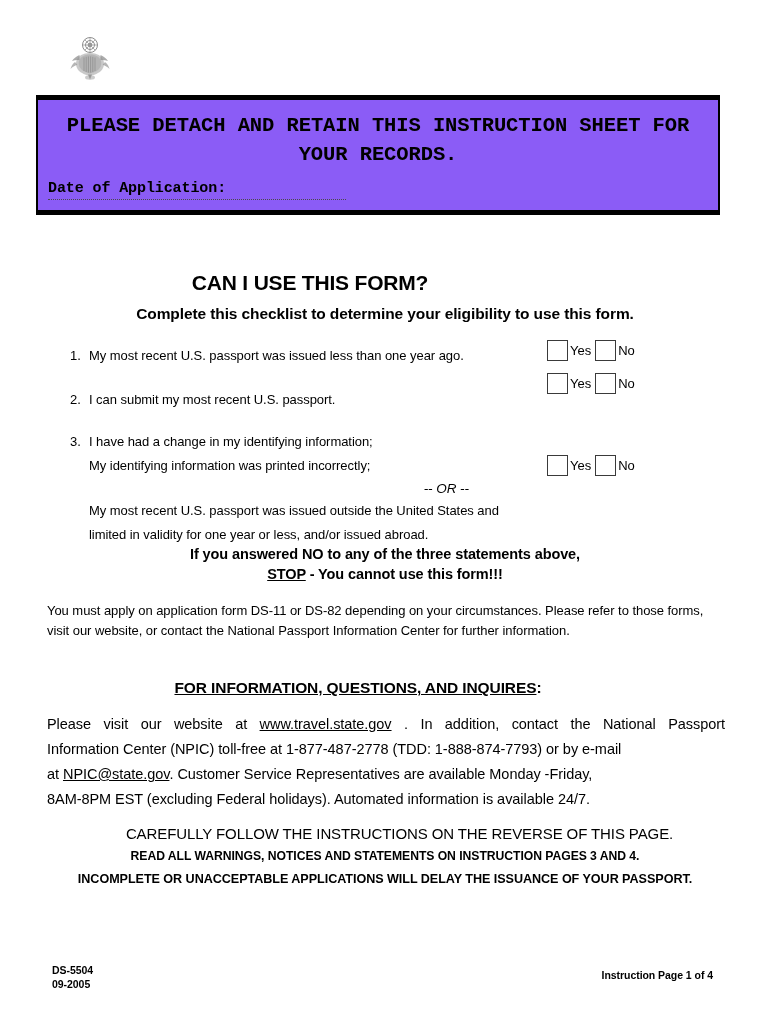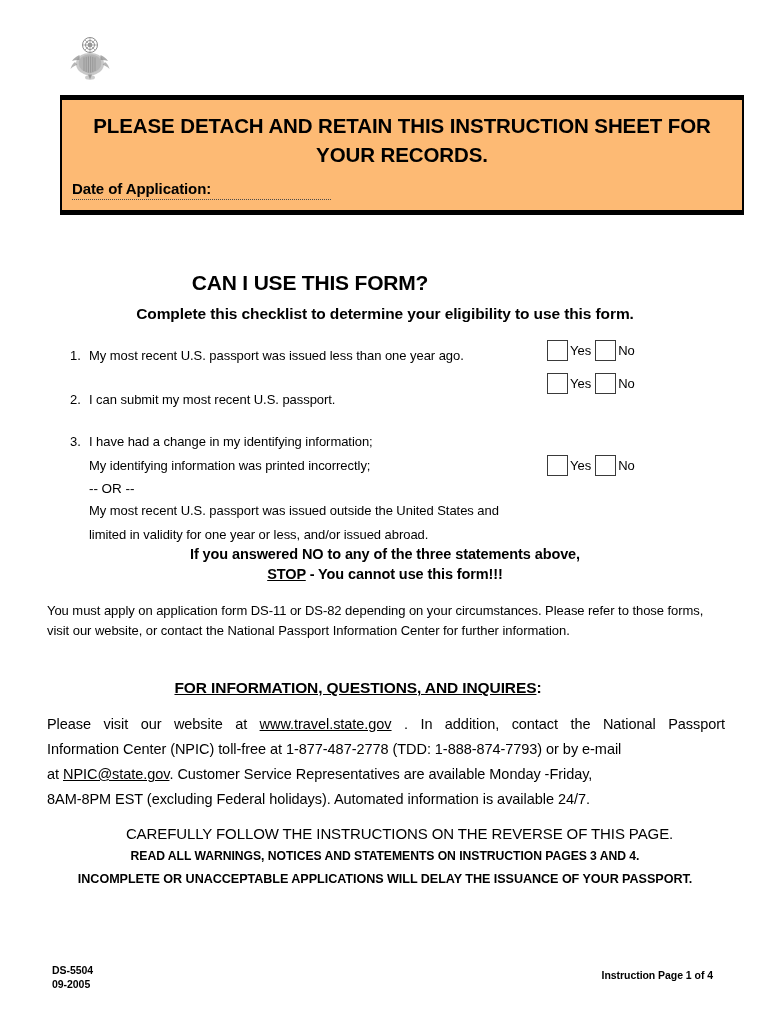--- a/index.html
+++ b/index.html
@@ -47,30 +47,31 @@
     font-size: 16.5px;
     font-weight: bold;
     line-height: 23px;
     letter-spacing: 0.1px;
     margin-top: 3px;
   }
 
   
   #detach-box {
     position: absolute;
-    left: 60px;
+    left: 36px;
     top: 95px;
     width: 684px;
     height: 120px;
-    background: #fdba74;
+    background: #8b5cf6;
     border-left: 2px solid #000;
     border-right: 2px solid #000;
     border-top: 5px solid #000;
     border-bottom: 5px solid #000;
     box-sizing: border-box;
+    font-family: Liberation Mono, monospace;
   }
   #detach-heading {
     position: absolute;
     left: 0;
     top: 11px;
     width: 100%;
     text-align: center;
     font-size: 20.5px;
     font-weight: bold;
     line-height: 29px;
@@ -133,22 +134,23 @@
   }
   .cl-text {
     position: absolute;
     left: 89px;
     width: 430px;
   }
   .cl-or {
     position: absolute;
     left: 89px;
     width: 380px;
-    text-align: left;
+    text-align: right;
     font-size: 13.5px;
+    font-style: italic;
   }
   .checkpair {
     position: absolute;
     display: flex;
     align-items: center;
   }
   .cbox {
     width: 21px;
     height: 21px;
     border: 1.3px solid #3a3a3a;

